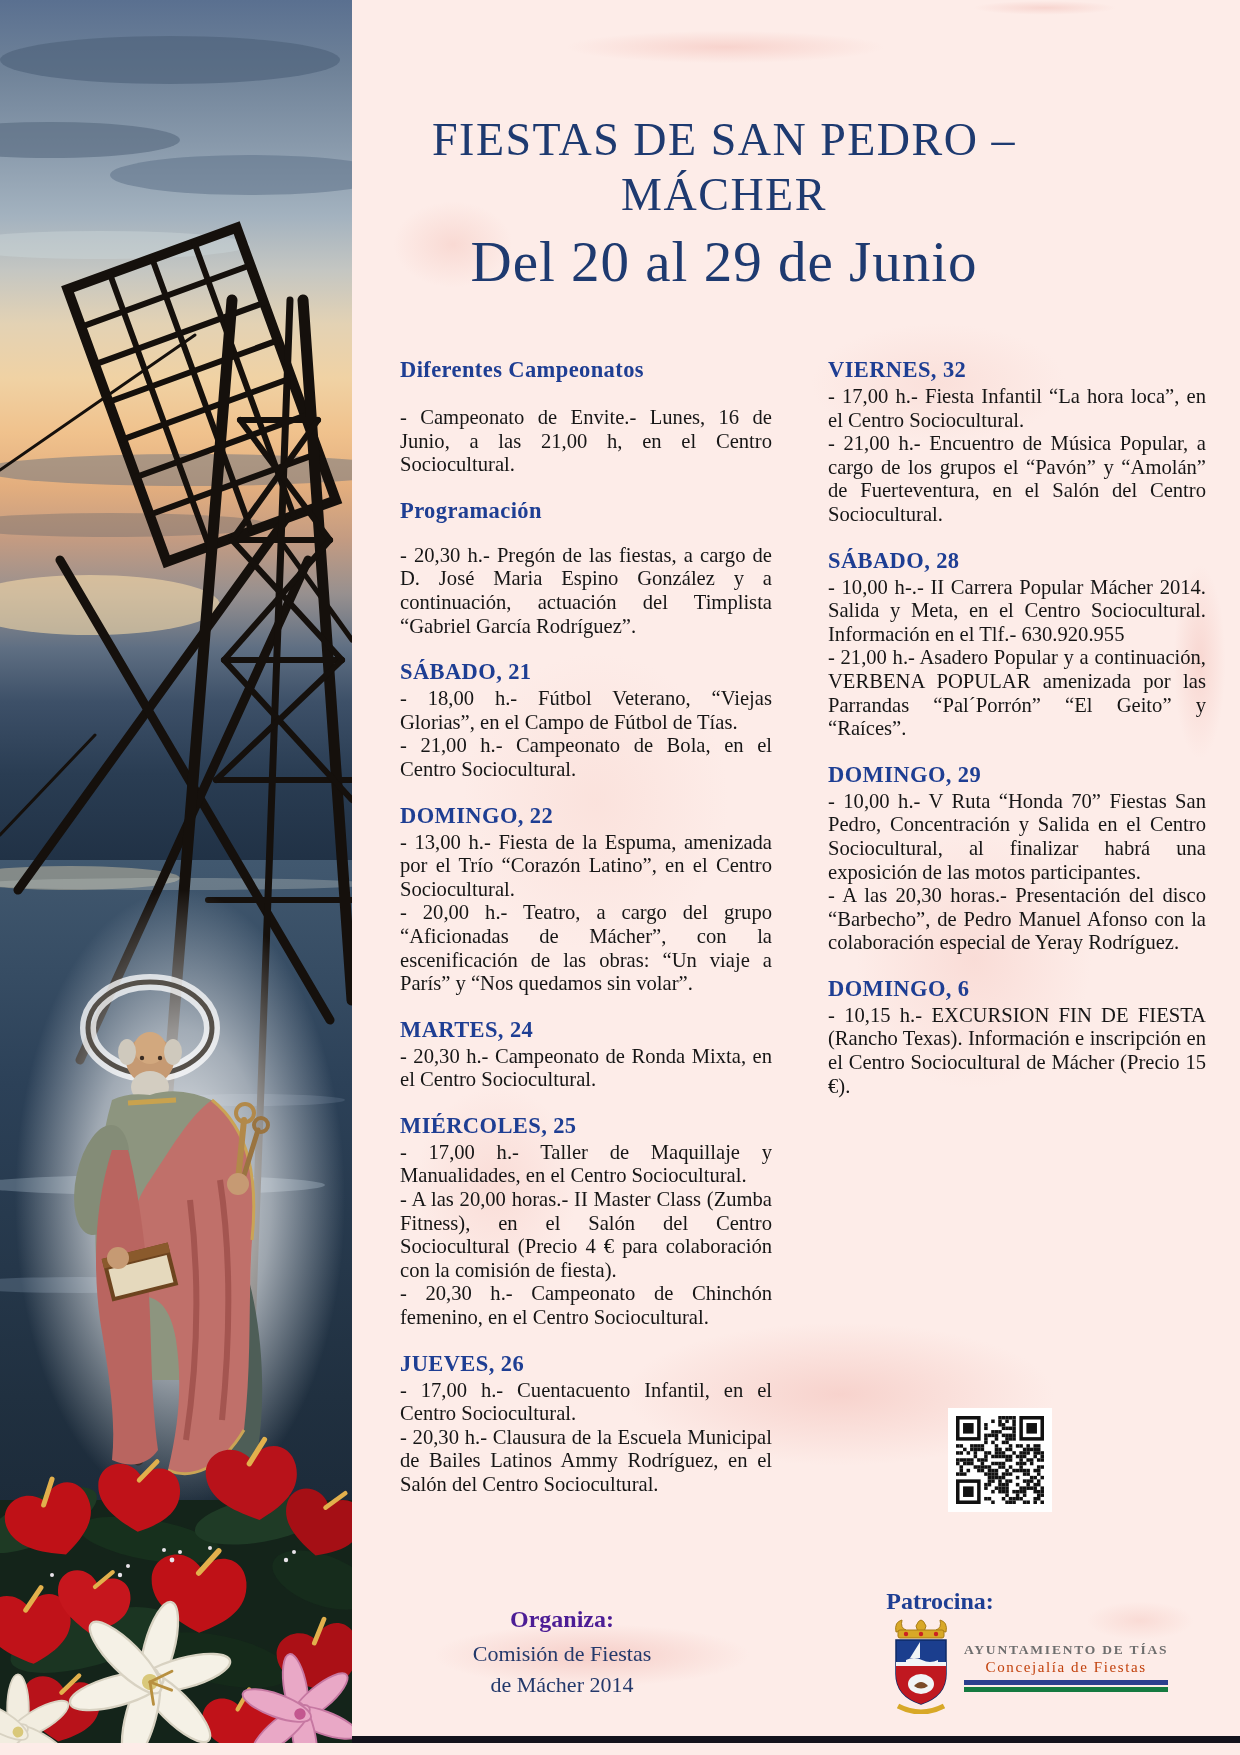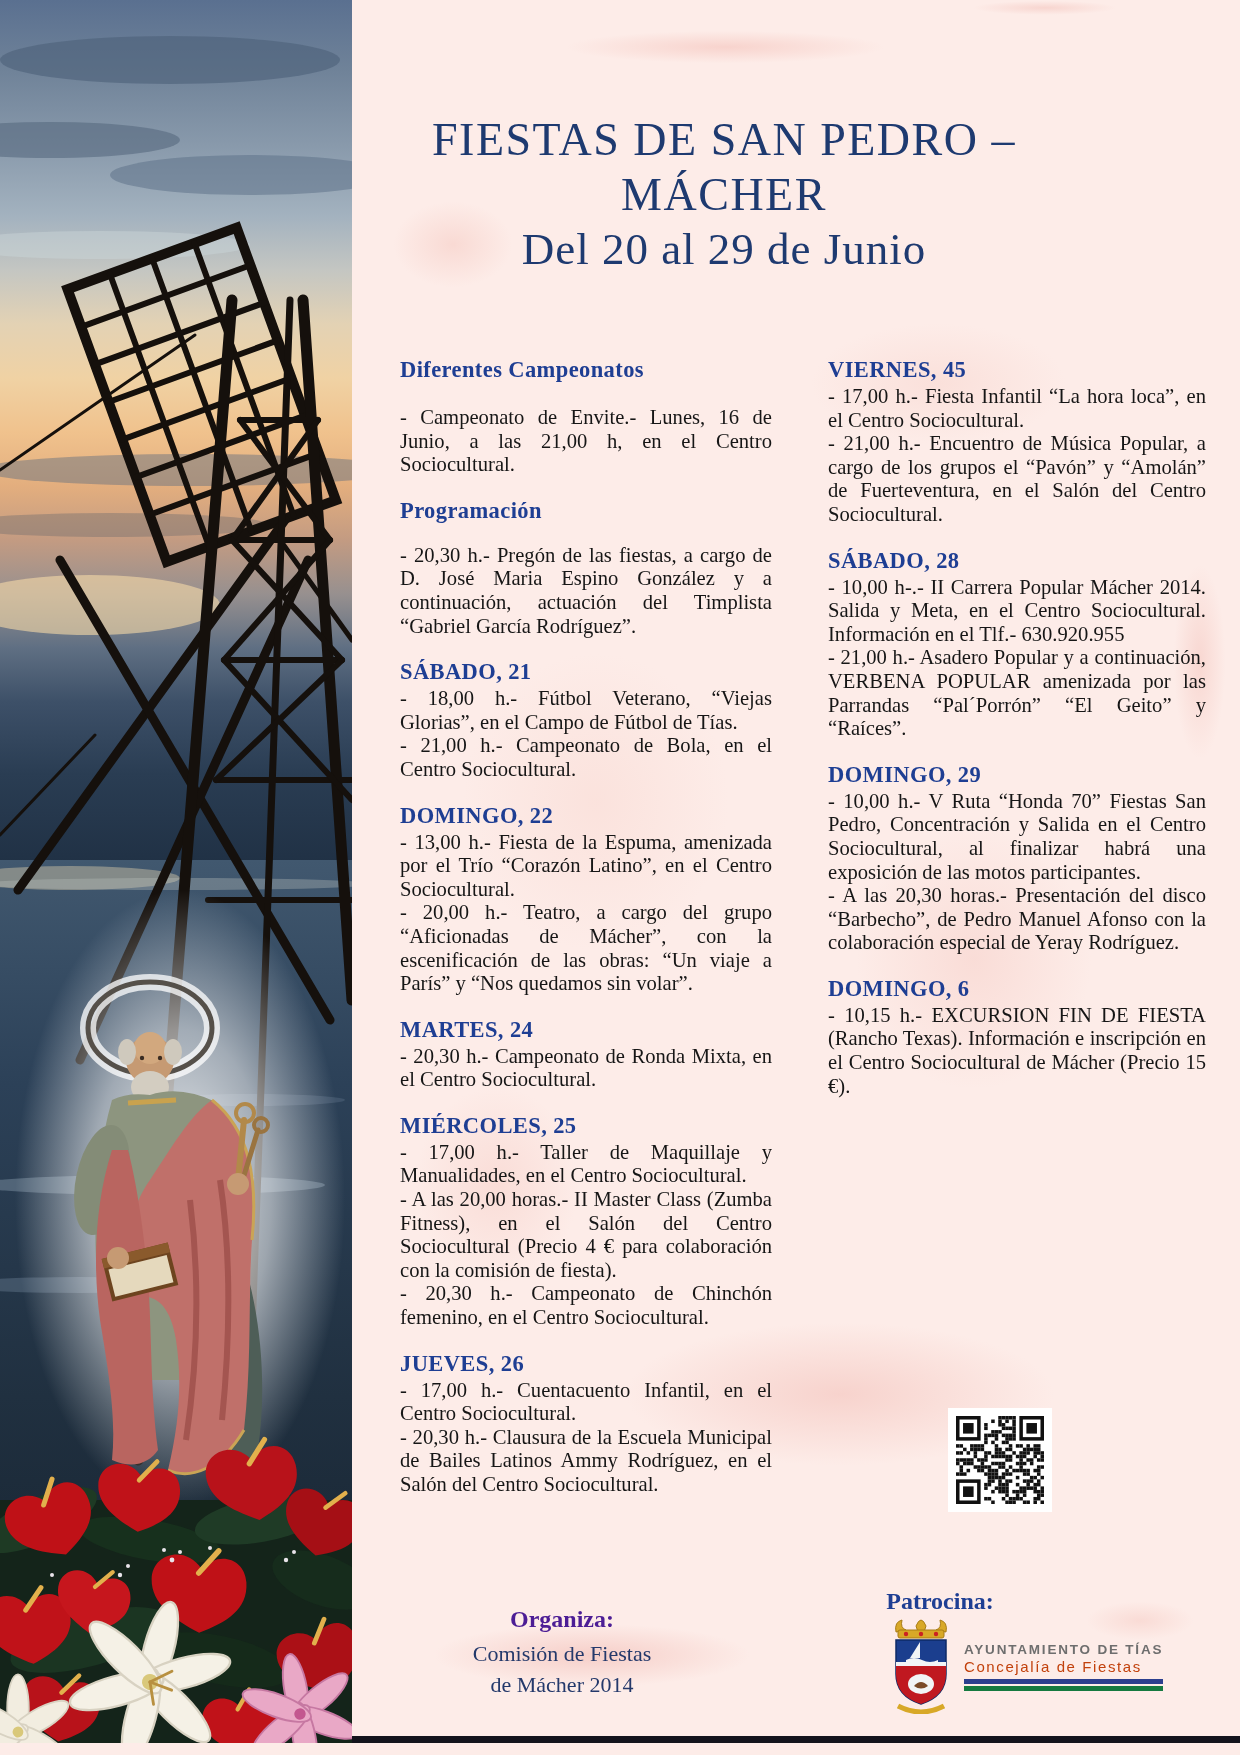--- a/index.html
+++ b/index.html
@@ -19,36 +19,36 @@
       radial-gradient(closest-side ellipse at 55% 80%, rgba(244,197,190,.65), rgba(244,197,190,0) 85%),
       radial-gradient(closest-side ellipse at 30% 92%, rgba(243,194,187,.7), rgba(243,194,187,0) 85%),
       radial-gradient(closest-side ellipse at 85% 93%, rgba(246,205,198,.55), rgba(246,205,198,0) 85%);
     background-size:420px 300px,360px 260px,500px 360px,440px 320px,380px 300px,520px 380px,
                     460px 340px,480px 360px,560px 420px,620px 460px,420px 320px;
     background-repeat:no-repeat;
     background-position:42% 2%,78% 0%,8% 14%,66% 22%,98% 38%,24% 46%,70% 55%,12% 68%,55% 80%,20% 96%,92% 93%;}
   .photo{position:absolute;left:0;top:0;width:352px;height:1755px;}
   .title{position:absolute;left:352px;top:112px;width:744px;text-align:center;color:#1e3a70;}
   .title .t1{font-size:46px;letter-spacing:1.5px;line-height:1.2;}
-  .title .t2{font-size:45px;letter-spacing:1px;line-height:1.2;}
+  .title .t2{font-size:57px;letter-spacing:1px;line-height:1.2;margin-top:6px;}
   .col{position:absolute;top:356px;color:#161616;}
   .col-left{left:400px;width:372px;}
   .col-right{left:828px;width:378px;}
   .sec{margin:0 0 20px 0;}
   .sec h3{margin:0 0 2px 0;font-size:22.5px;letter-spacing:.4px;color:#1e3e93;font-weight:bold;line-height:27px;}
   .sec h3.mb{margin-bottom:23px;}
   .sec p{margin:0;font-size:20.6px;line-height:23.6px;text-align:justify;}
   .organiza{position:absolute;left:352px;top:1606px;width:420px;text-align:center;}
   .organiza .lbl{font-size:24px;font-weight:bold;color:#4c1d95;margin-bottom:5px;}
   .organiza .ln{font-size:22px;color:#24396b;line-height:31px;}
   .pat-label{position:absolute;left:840px;top:1588px;width:200px;text-align:center;
              font-size:24px;font-weight:bold;color:#1e3e93;}
   .sponsor{position:absolute;left:886px;top:1610px;display:flex;align-items:flex-start;}
   .sponsor .crest{width:70px;height:104px;flex:0 0 auto;}
-  .sponsor .stx{margin-left:8px;padding-top:32px;font-family:Liberation Sans, sans-serif;}
+  .sponsor .stx{margin-left:8px;padding-top:32px;font-family:Liberation Serif, serif;text-align:center;}
   .sponsor .s1{font-size:13.5px;font-weight:bold;letter-spacing:1.8px;color:#6e6e6e;white-space:nowrap;}
   .sponsor .s2{font-size:15px;letter-spacing:1.6px;color:#c2410c;white-space:nowrap;margin-top:1px;}
   .sponsor .bar-blue{height:5px;background:#2b3f8e;margin-top:4px;}
   .sponsor .bar-green{height:5px;background:#157a40;margin-top:2px;}
   .qr{position:absolute;left:948px;top:1408px;width:88px;height:88px;background:#ffffff;padding:8px;}
   .qr svg{display:block;width:88px;height:88px;fill:#111;}
   .bottom-bar{position:absolute;left:352px;right:0;bottom:0;height:7px;background:#14141c;}
 </style>
 </head>
 <body>
@@ -328,21 +328,21 @@
     </div>
     <div class="sec">
       <h3>JUEVES, 26</h3>
       <p>- 17,00 h.- Cuentacuento Infantil, en el Centro Sociocultural.</p>
       <p>- 20,30 h.- Clausura de la Escuela Municipal de Bailes Latinos Ammy Rodríguez, en el Salón del Centro Sociocultural.</p>
     </div>
   </section>
 
   <section class="col col-right">
     <div class="sec">
-      <h3>VIERNES, 45</h3>
+      <h3>VIERNES, 32</h3>
       <p>- 17,00 h.- Fiesta Infantil “La hora loca”, en el Centro Sociocultural.</p>
       <p>- 21,00 h.- Encuentro de Música Popular, a cargo de los grupos el “Pavón” y “Amolán” de Fuerteventura, en el Salón del Centro Sociocultural.</p>
     </div>
     <div class="sec">
       <h3>SÁBADO, 28</h3>
       <p>- 10,00 h-.- II Carrera Popular Mácher 2014. Salida y Meta, en el Centro Sociocultural. Información en el Tlf.- 630.920.955</p>
       <p>- 21,00 h.- Asadero Popular y a continuación, VERBENA POPULAR amenizada por las Parrandas “Pal´Porrón” “El Geito” y “Raíces”.</p>
     </div>
     <div class="sec">
       <h3>DOMINGO, 29</h3>

